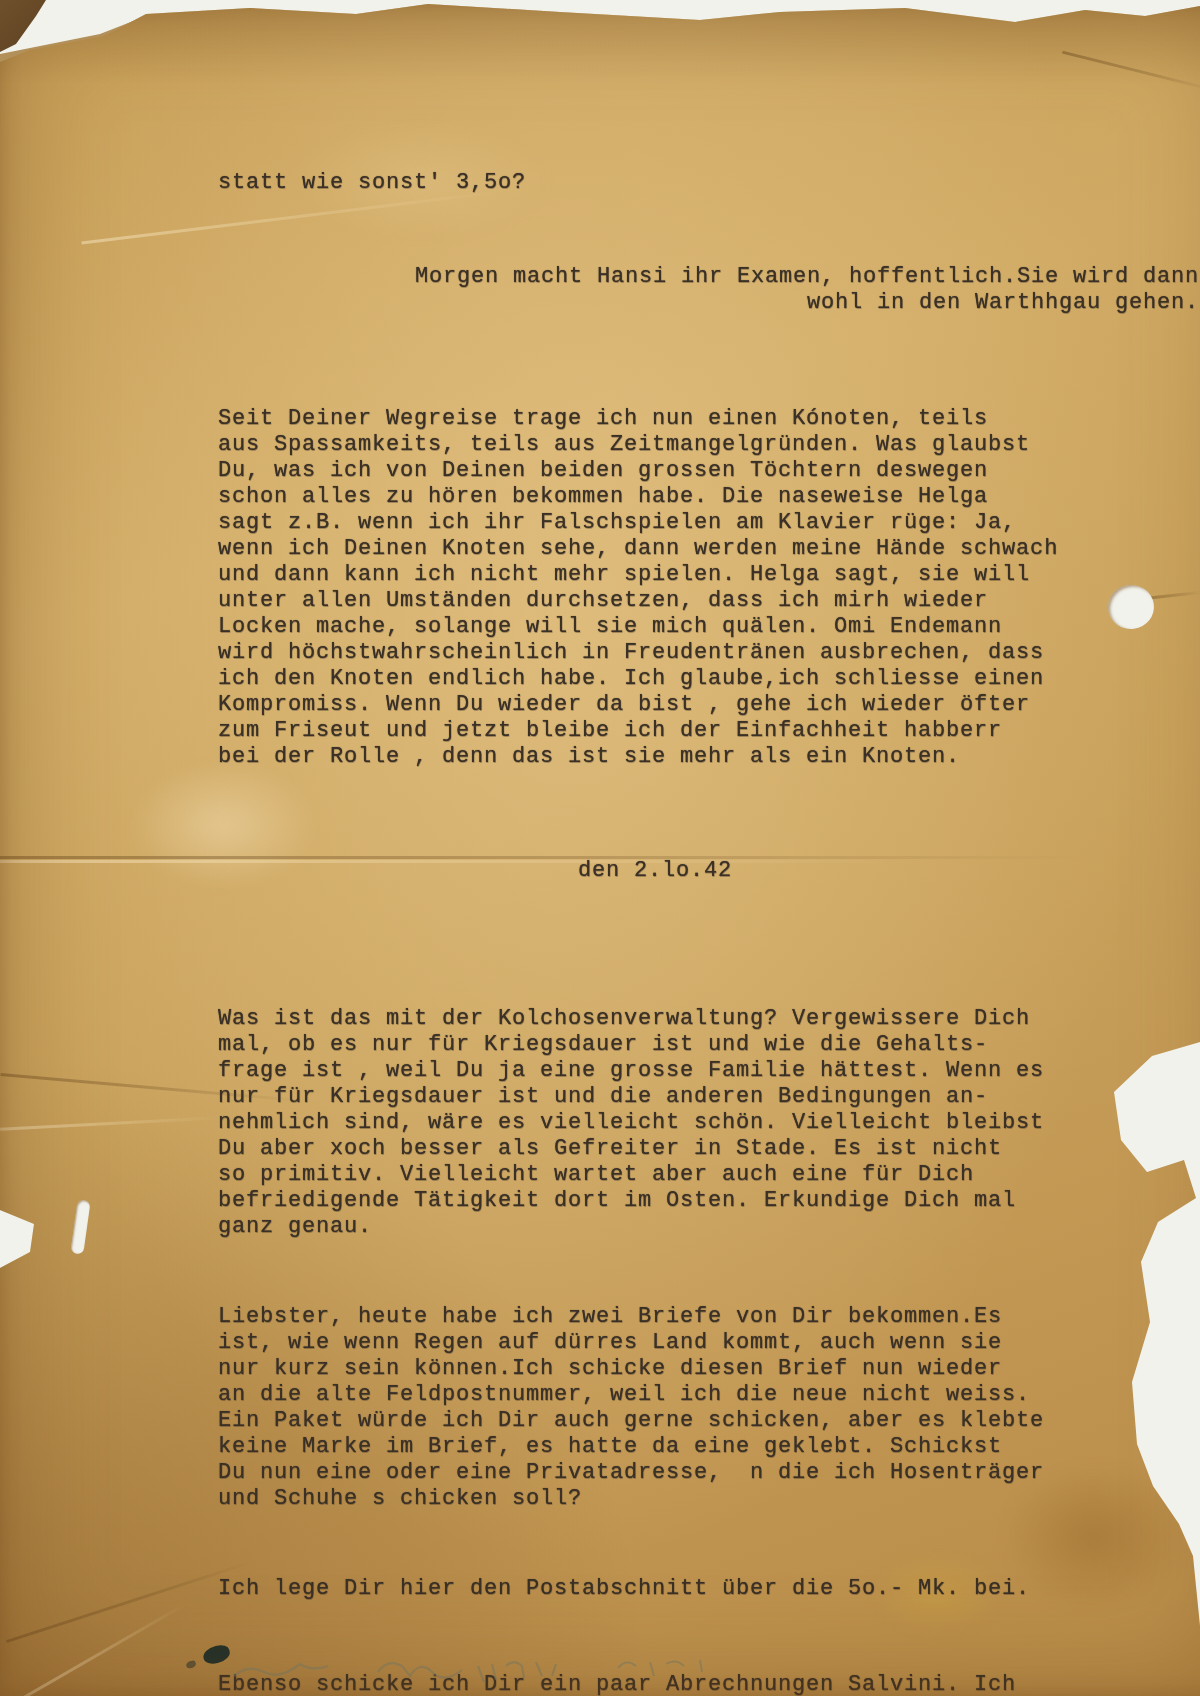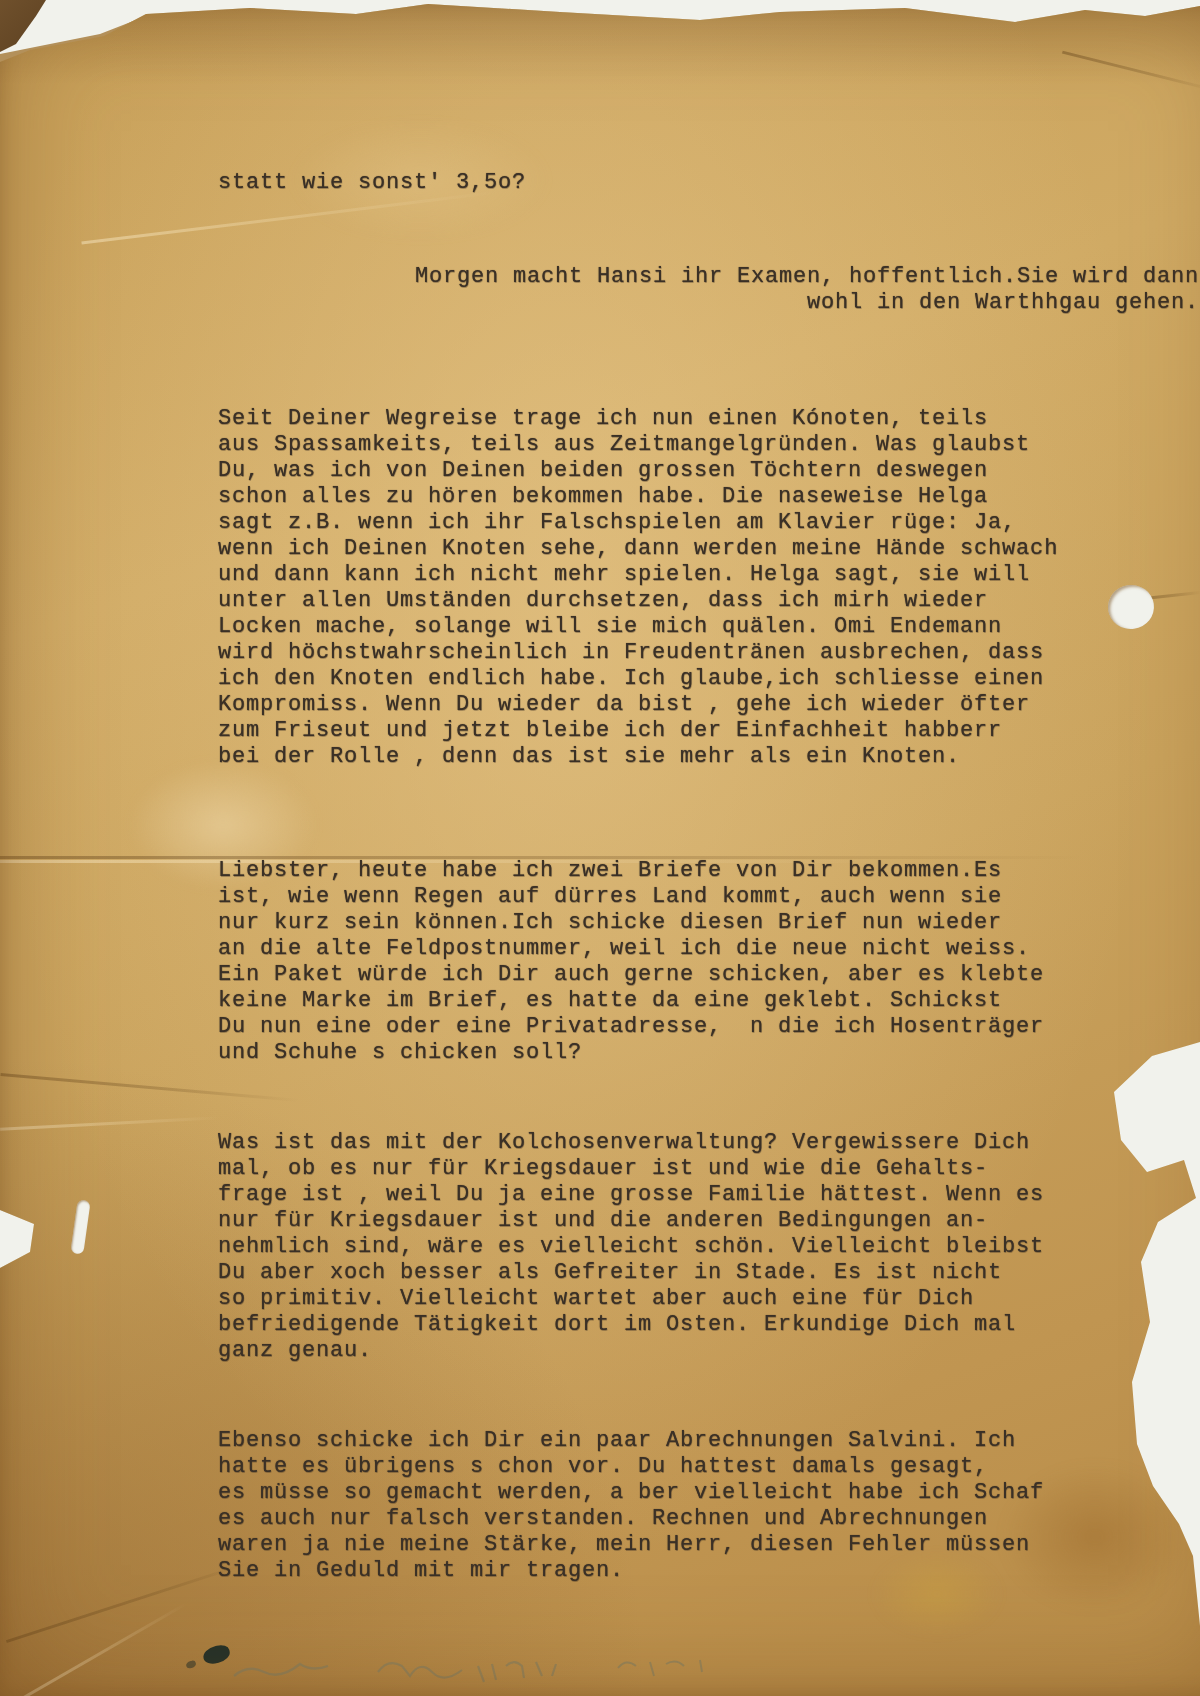--- a/index.html
+++ b/index.html
@@ -118,37 +118,39 @@
 sagt z.B. wenn ich ihr Falschspielen am Klavier rüge: Ja,
 wenn ich Deinen Knoten sehe, dann werden meine Hände schwach
 und dann kann ich nicht mehr spielen. Helga sagt, sie will
 unter allen Umständen durchsetzen, dass ich mirh wieder
 Locken mache, solange will sie mich quälen. Omi Endemann
 wird höchstwahrscheinlich in Freudentränen ausbrechen, dass
 ich den Knoten endlich habe. Ich glaube,ich schliesse einen
 Kompromiss. Wenn Du wieder da bist , gehe ich wieder öfter
 zum Friseut und jetzt bleibe ich der Einfachheit habberr
 bei der Rolle , denn das ist sie mehr als ein Knoten.</p>
-    <p class="para p3">Liebster, heute habe ich zwei Briefe von Dir bekommen.Es
-ist, wie wenn Regen auf dürres Land kommt, auch wenn sie
-nur kurz sein können.Ich schicke diesen Brief nun wieder
-an die alte Feldpostnummer, weil ich die neue nicht weiss.
-Ein Paket würde ich Dir auch gerne schicken, aber es klebte
-keine Marke im Brief, es hatte da eine geklebt. Schickst
-Du nun eine oder eine Privatadresse,  n die ich Hosenträger
-und Schuhe s chicken soll?</p>
+    <p class="para date-line">den 2.lo.42</p>
     <p class="para p4">Was ist das mit der Kolchosenverwaltung? Vergewissere Dich
 mal, ob es nur für Kriegsdauer ist und wie die Gehalts-
 frage ist , weil Du ja eine grosse Familie hättest. Wenn es
 nur für Kriegsdauer ist und die anderen Bedingungen an-
 nehmlich sind, wäre es vielleicht schön. Vielleicht bleibst
 Du aber xoch besser als Gefreiter in Stade. Es ist nicht
 so primitiv. Vielleicht wartet aber auch eine für Dich
 befriedigende Tätigkeit dort im Osten. Erkundige Dich mal
 ganz genau.</p>
+    <p class="para p3">Liebster, heute habe ich zwei Briefe von Dir bekommen.Es
+ist, wie wenn Regen auf dürres Land kommt, auch wenn sie
+nur kurz sein können.Ich schicke diesen Brief nun wieder
+an die alte Feldpostnummer, weil ich die neue nicht weiss.
+Ein Paket würde ich Dir auch gerne schicken, aber es klebte
+keine Marke im Brief, es hatte da eine geklebt. Schickst
+Du nun eine oder eine Privatadresse,  n die ich Hosenträger
+und Schuhe s chicken soll?</p>
+    <p class="para p5">Ich lege Dir hier den Postabschnitt über die 5o.- Mk. bei.</p>
     <p class="para p6">Ebenso schicke ich Dir ein paar Abrechnungen Salvini. Ich
 hatte es übrigens s chon vor. Du hattest damals gesagt,
 es müsse so gemacht werden, a ber vielleicht habe ich Schaf
 es auch nur falsch verstanden. Rechnen und Abrechnungen
 waren ja nie meine Stärke, mein Herr, diesen Fehler müssen
 Sie in Geduld mit mir tragen.</p>
     
     
     
   </div>

